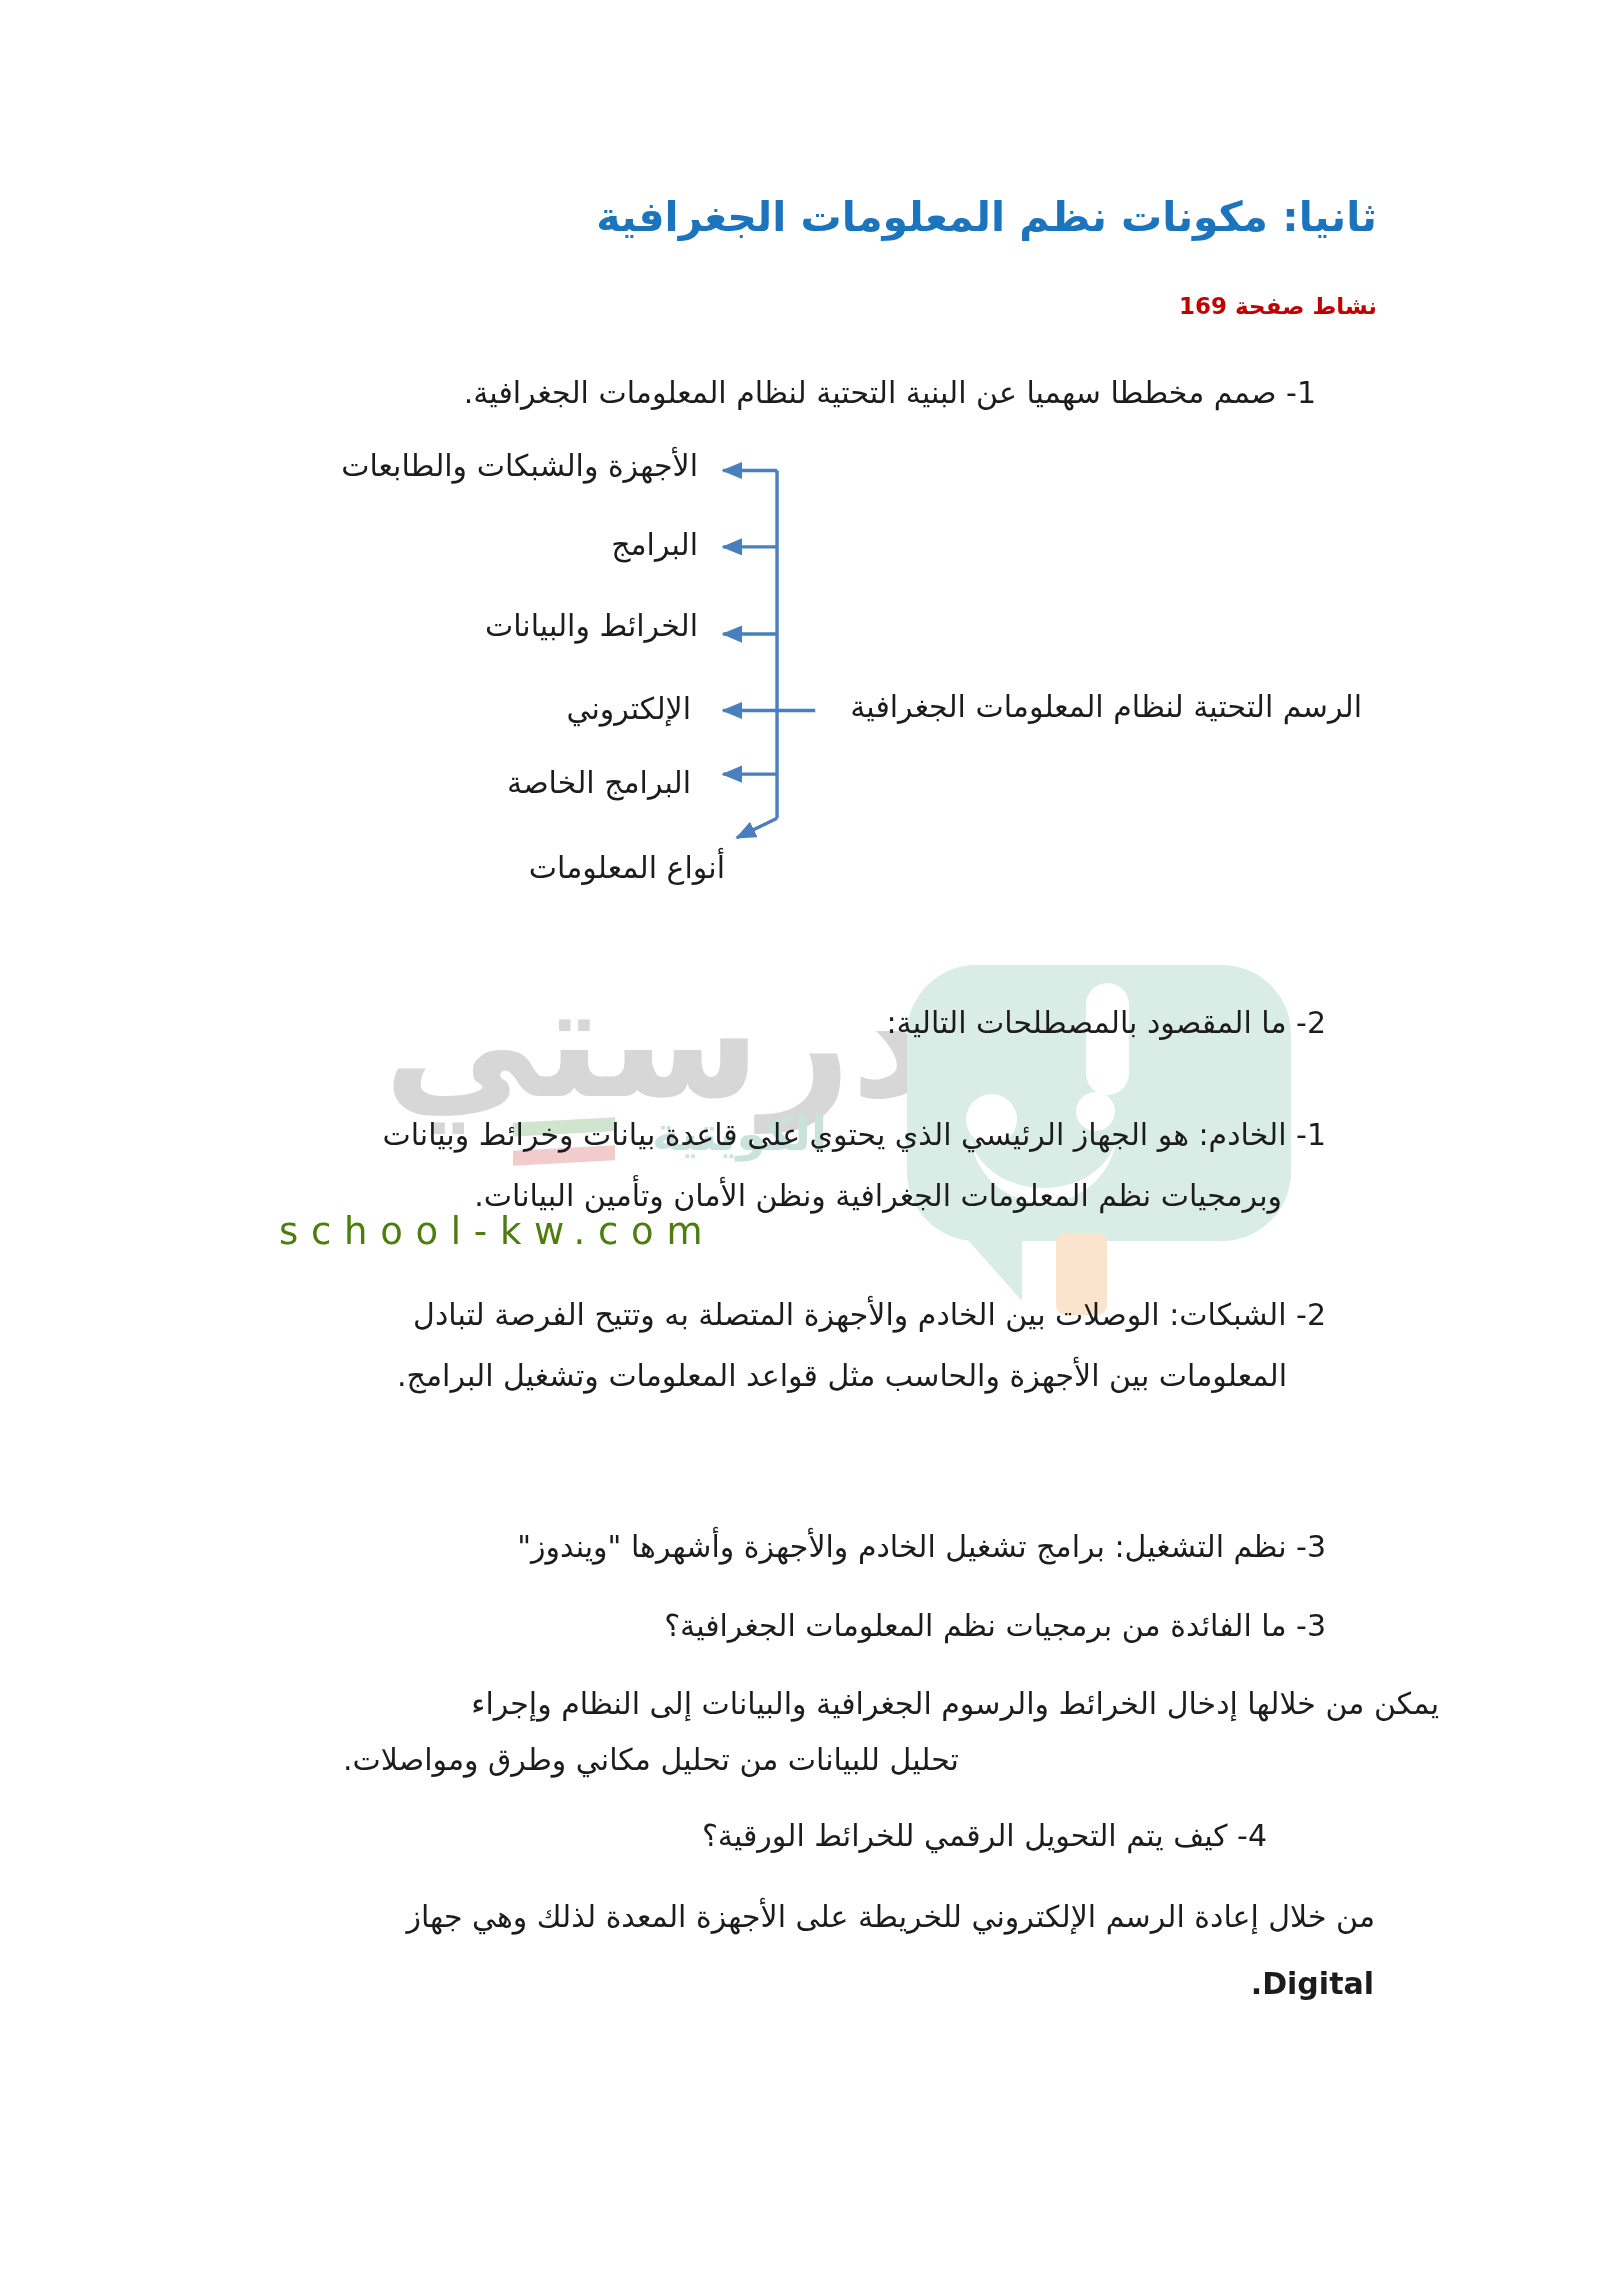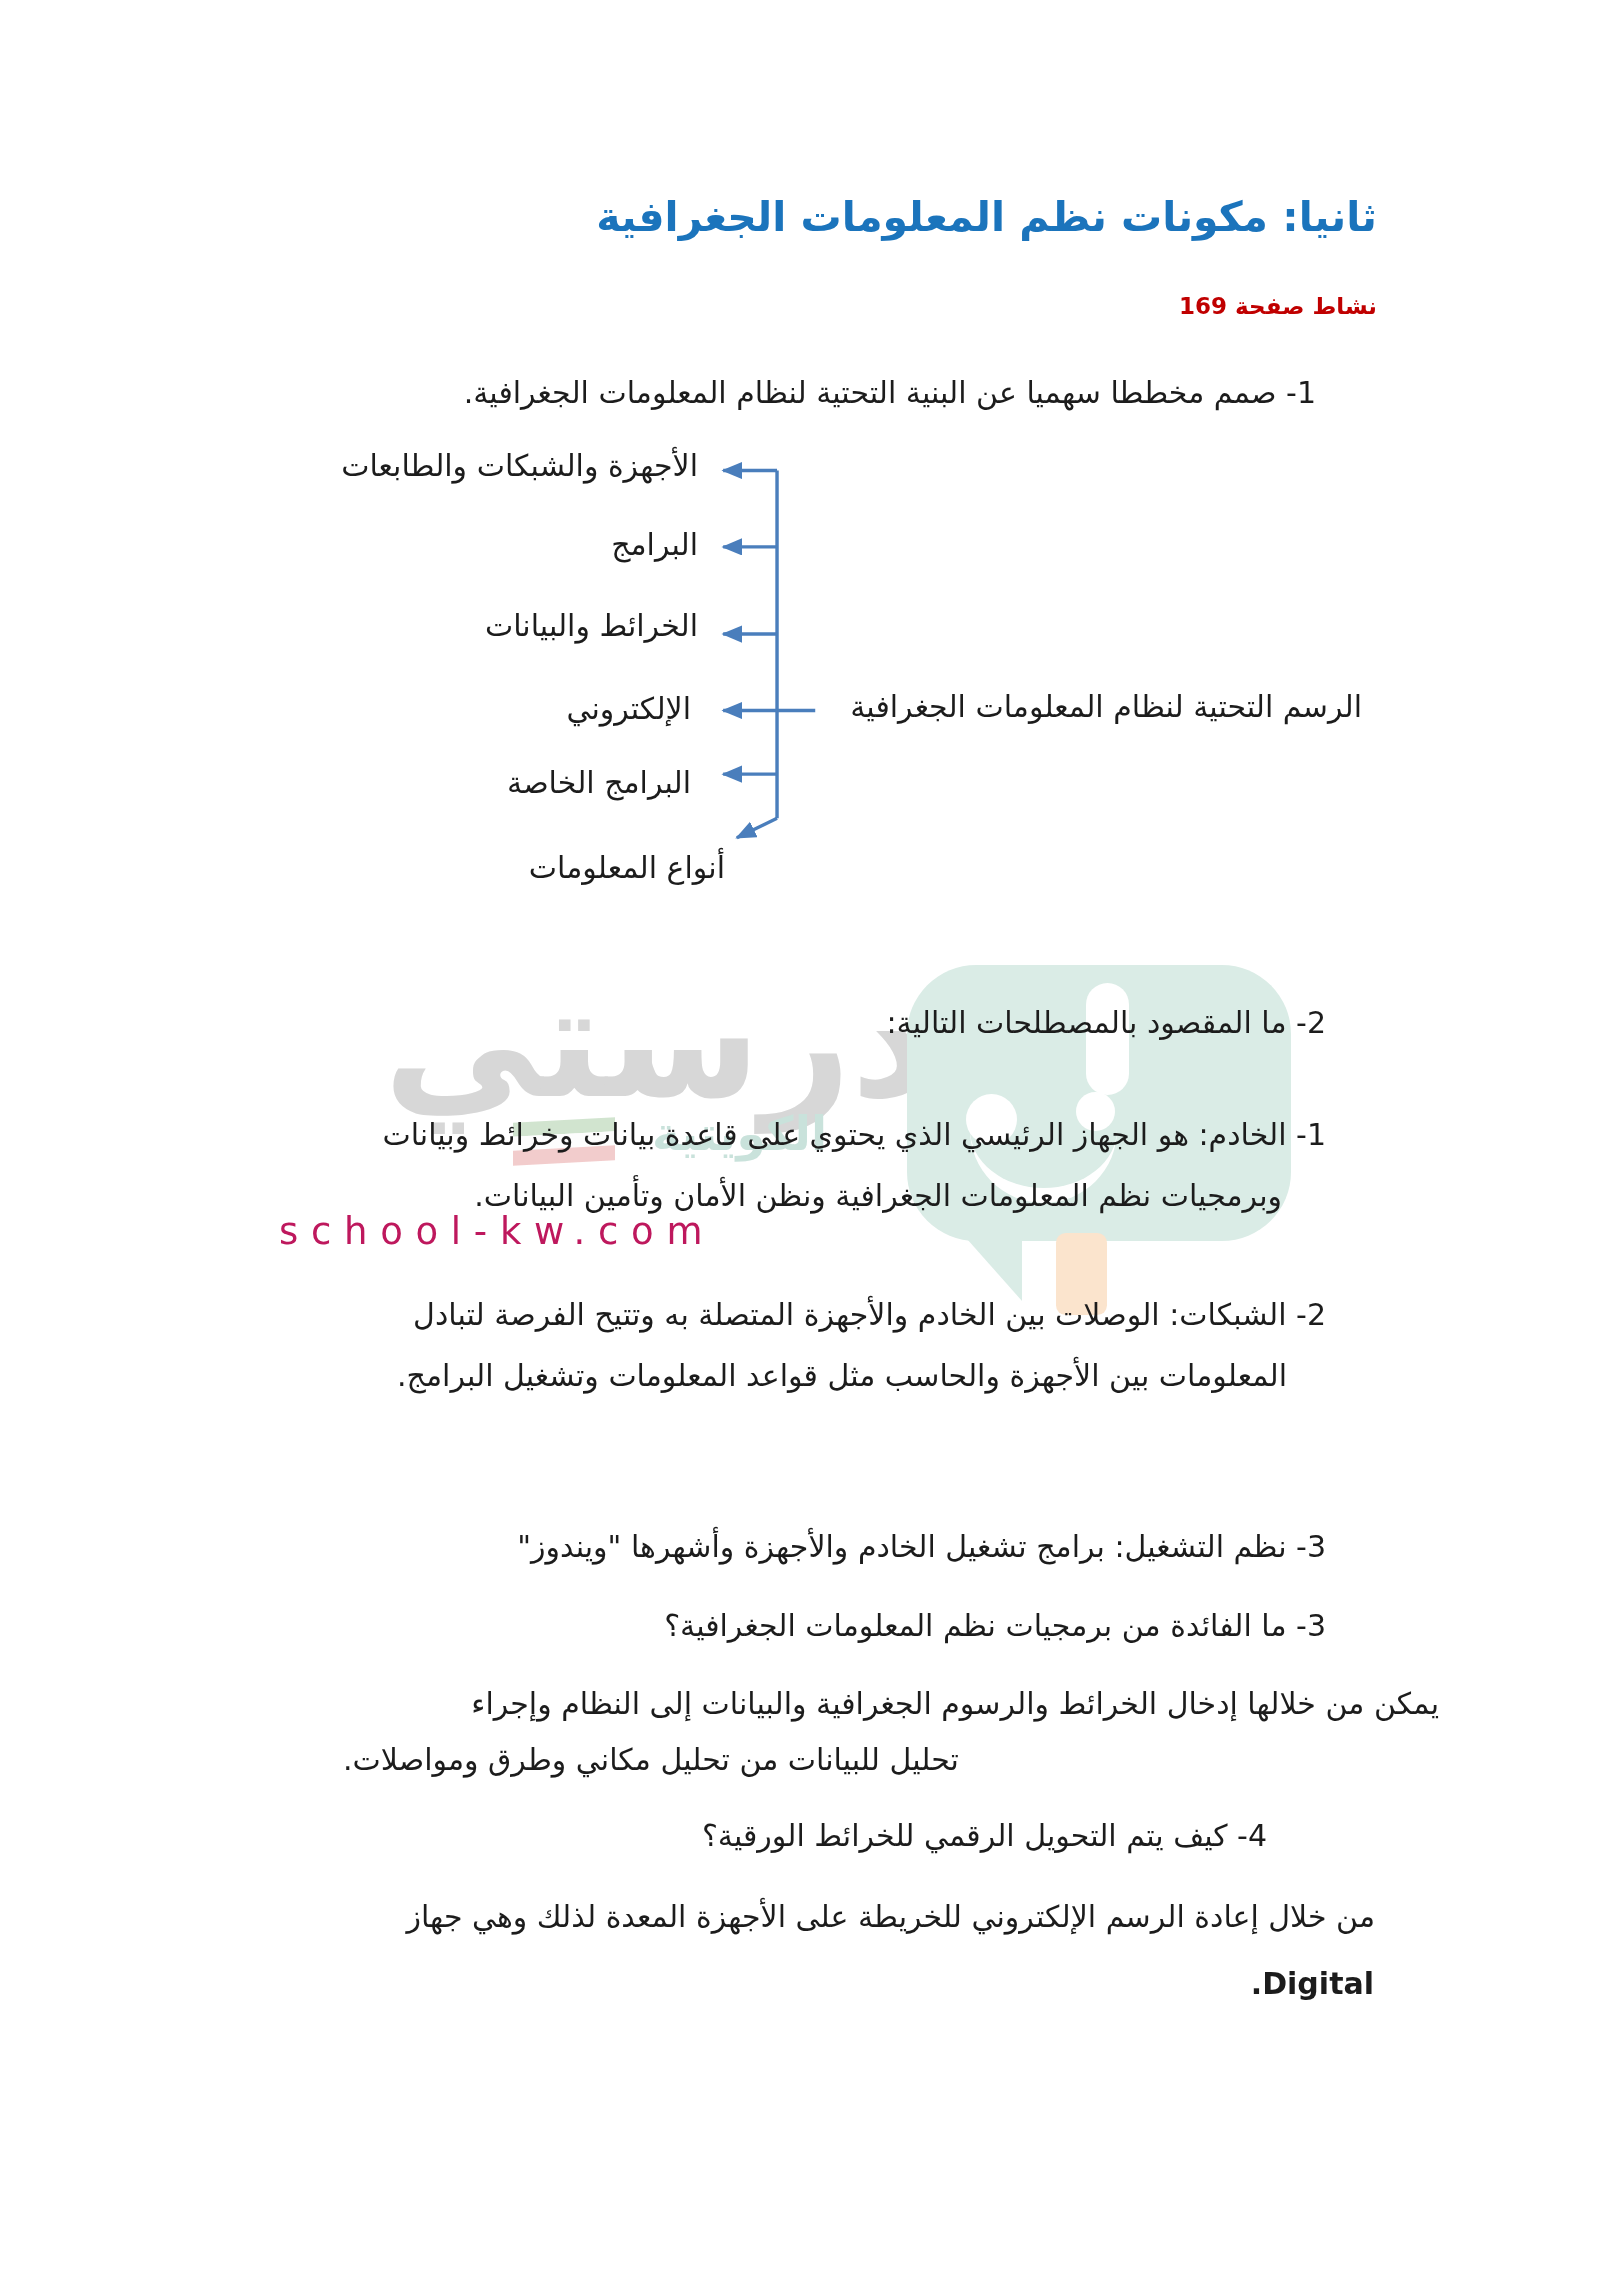--- a/index.html
+++ b/index.html
@@ -41,21 +41,21 @@
   }
   .wm-brand .init{color:#eec3bd;}
   .wm-sub{
     top:1106px;right:794px;
     font-size:47px;font-weight:bold;
     color:#c9e2db;white-space:nowrap;
   }
   .wm-site{
     top:1210px;left:279px;
     font-size:37px;letter-spacing:12.7px;
-    color:#be185d;direction:ltr;white-space:nowrap;
+    color:#4d7c0f;direction:ltr;white-space:nowrap;
     font-family:"DejaVu Sans", sans-serif;
   }
   .wm-flag{
     top:1120px;left:513px;width:102px;height:43px;
     transform:skewY(-3deg);
     opacity:.95;
   }
   .wm-flag .g{height:13.7px;background:#cfe3cd;}
   .wm-flag .w{height:14.7px;background:#fdfdfd;}
   .wm-flag .r{height:14.7px;background:#f2caca;}

